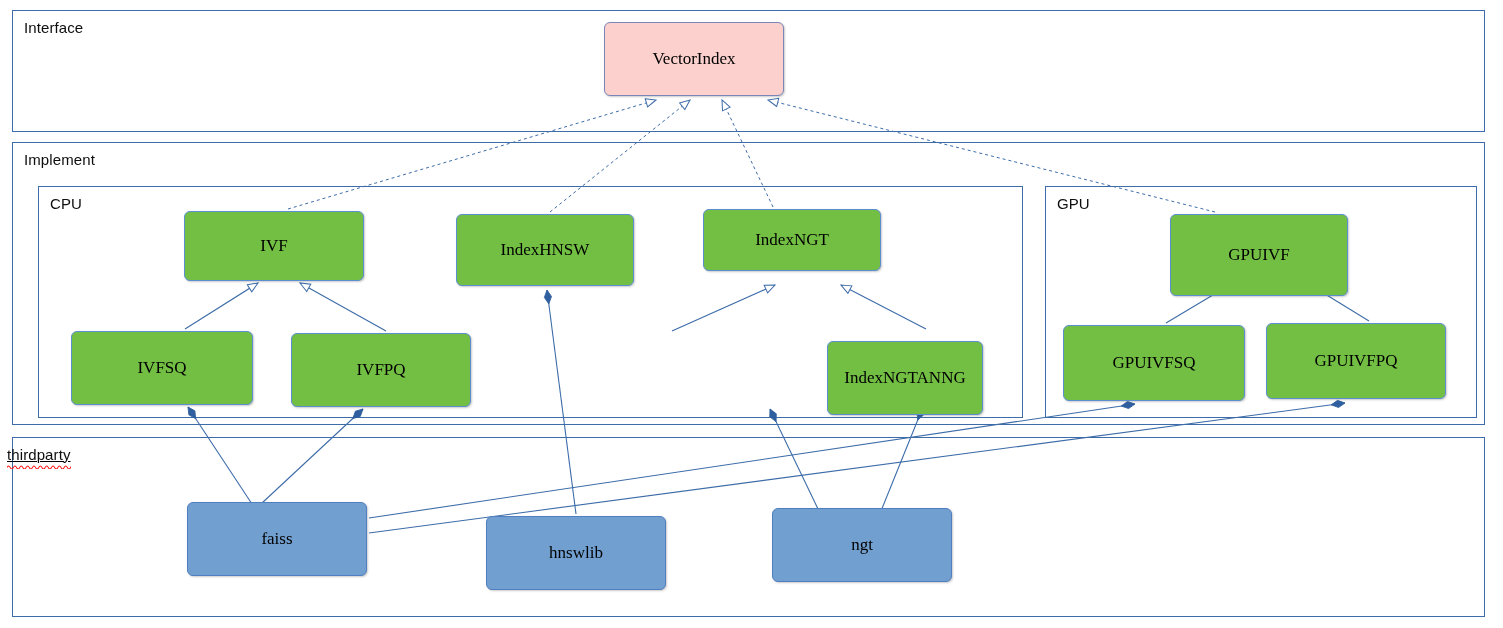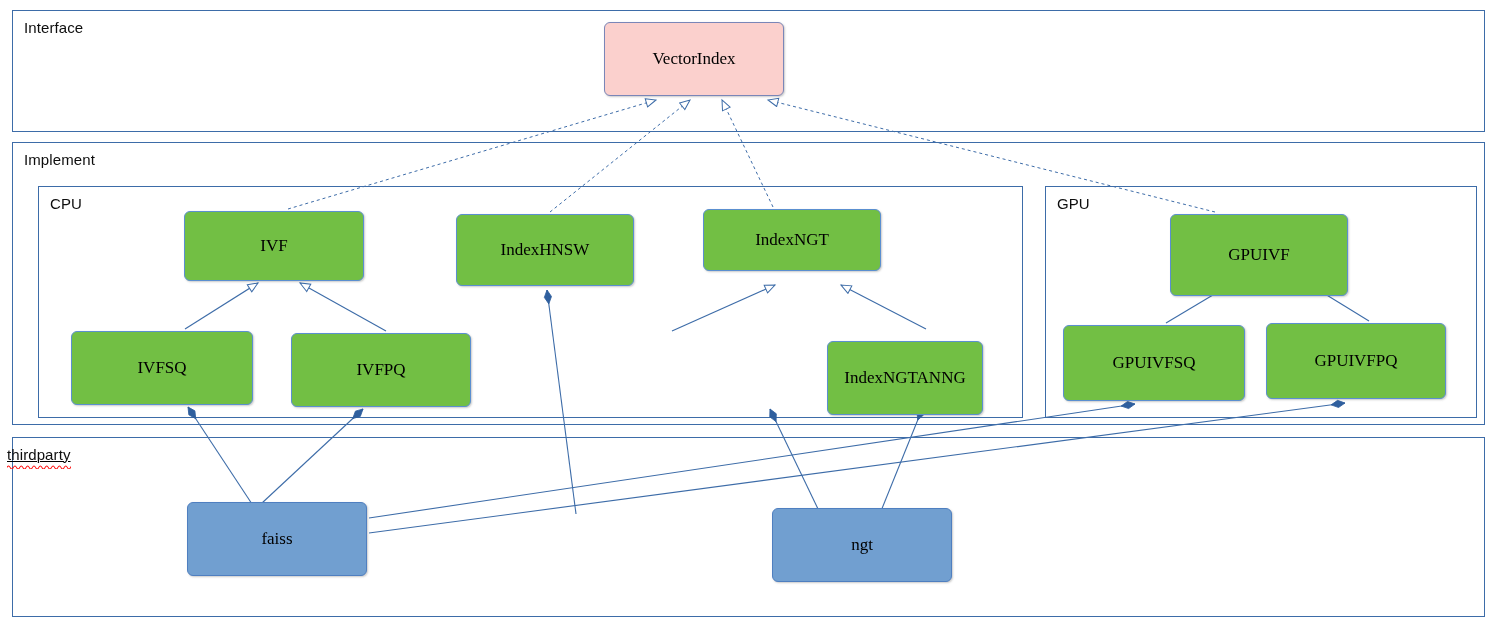--- a/index.html
+++ b/index.html
@@ -129,15 +129,16 @@
   <div class="node green" id="nd-ivf" style="left: 184px; top: 211px; width: 180px; height: 70px;">IVF</div>
   <div class="node green" id="nd-indexhnsw" style="left: 456px; top: 214px; width: 178px; height: 72px;">IndexHNSW</div>
   <div class="node green" id="nd-indexngt" style="left: 703px; top: 209px; width: 178px; height: 62px;">IndexNGT</div>
   <div class="node green" id="nd-gpuivf" style="left: 1170px; top: 214px; width: 178px; height: 82px;">GPUIVF</div>
   <div class="node green" id="nd-ivfsq" style="left: 71px; top: 331px; width: 182px; height: 74px;">IVFSQ</div>
   <div class="node green" id="nd-ivfpq" style="left: 291px; top: 333px; width: 180px; height: 74px;">IVFPQ</div>
   <div class="node green" id="nd-indexngtanng" style="left: 827px; top: 341px; width: 156px; height: 74px;">IndexNGTANNG</div>
   <div class="node green" id="nd-gpuivfsq" style="left: 1063px; top: 325px; width: 182px; height: 76px;">GPUIVFSQ</div>
   <div class="node green" id="nd-gpuivfpq" style="left: 1266px; top: 323px; width: 180px; height: 76px; text-align: right;">GPUIVFPQ</div>
   <div class="node blue" id="nd-faiss" style="left: 187px; top: 502px; width: 180px; height: 74px;">faiss</div>
+  <div class="node blue" id="nd-hnswlib" style="left: 486px; top: 516px; width: 180px; height: 74px;">hnswlib</div>
   <div class="node blue" id="nd-ngt" style="left: 772px; top: 508px; width: 180px; height: 74px;">ngt</div>
 
 </div>
 
 </body></html>

